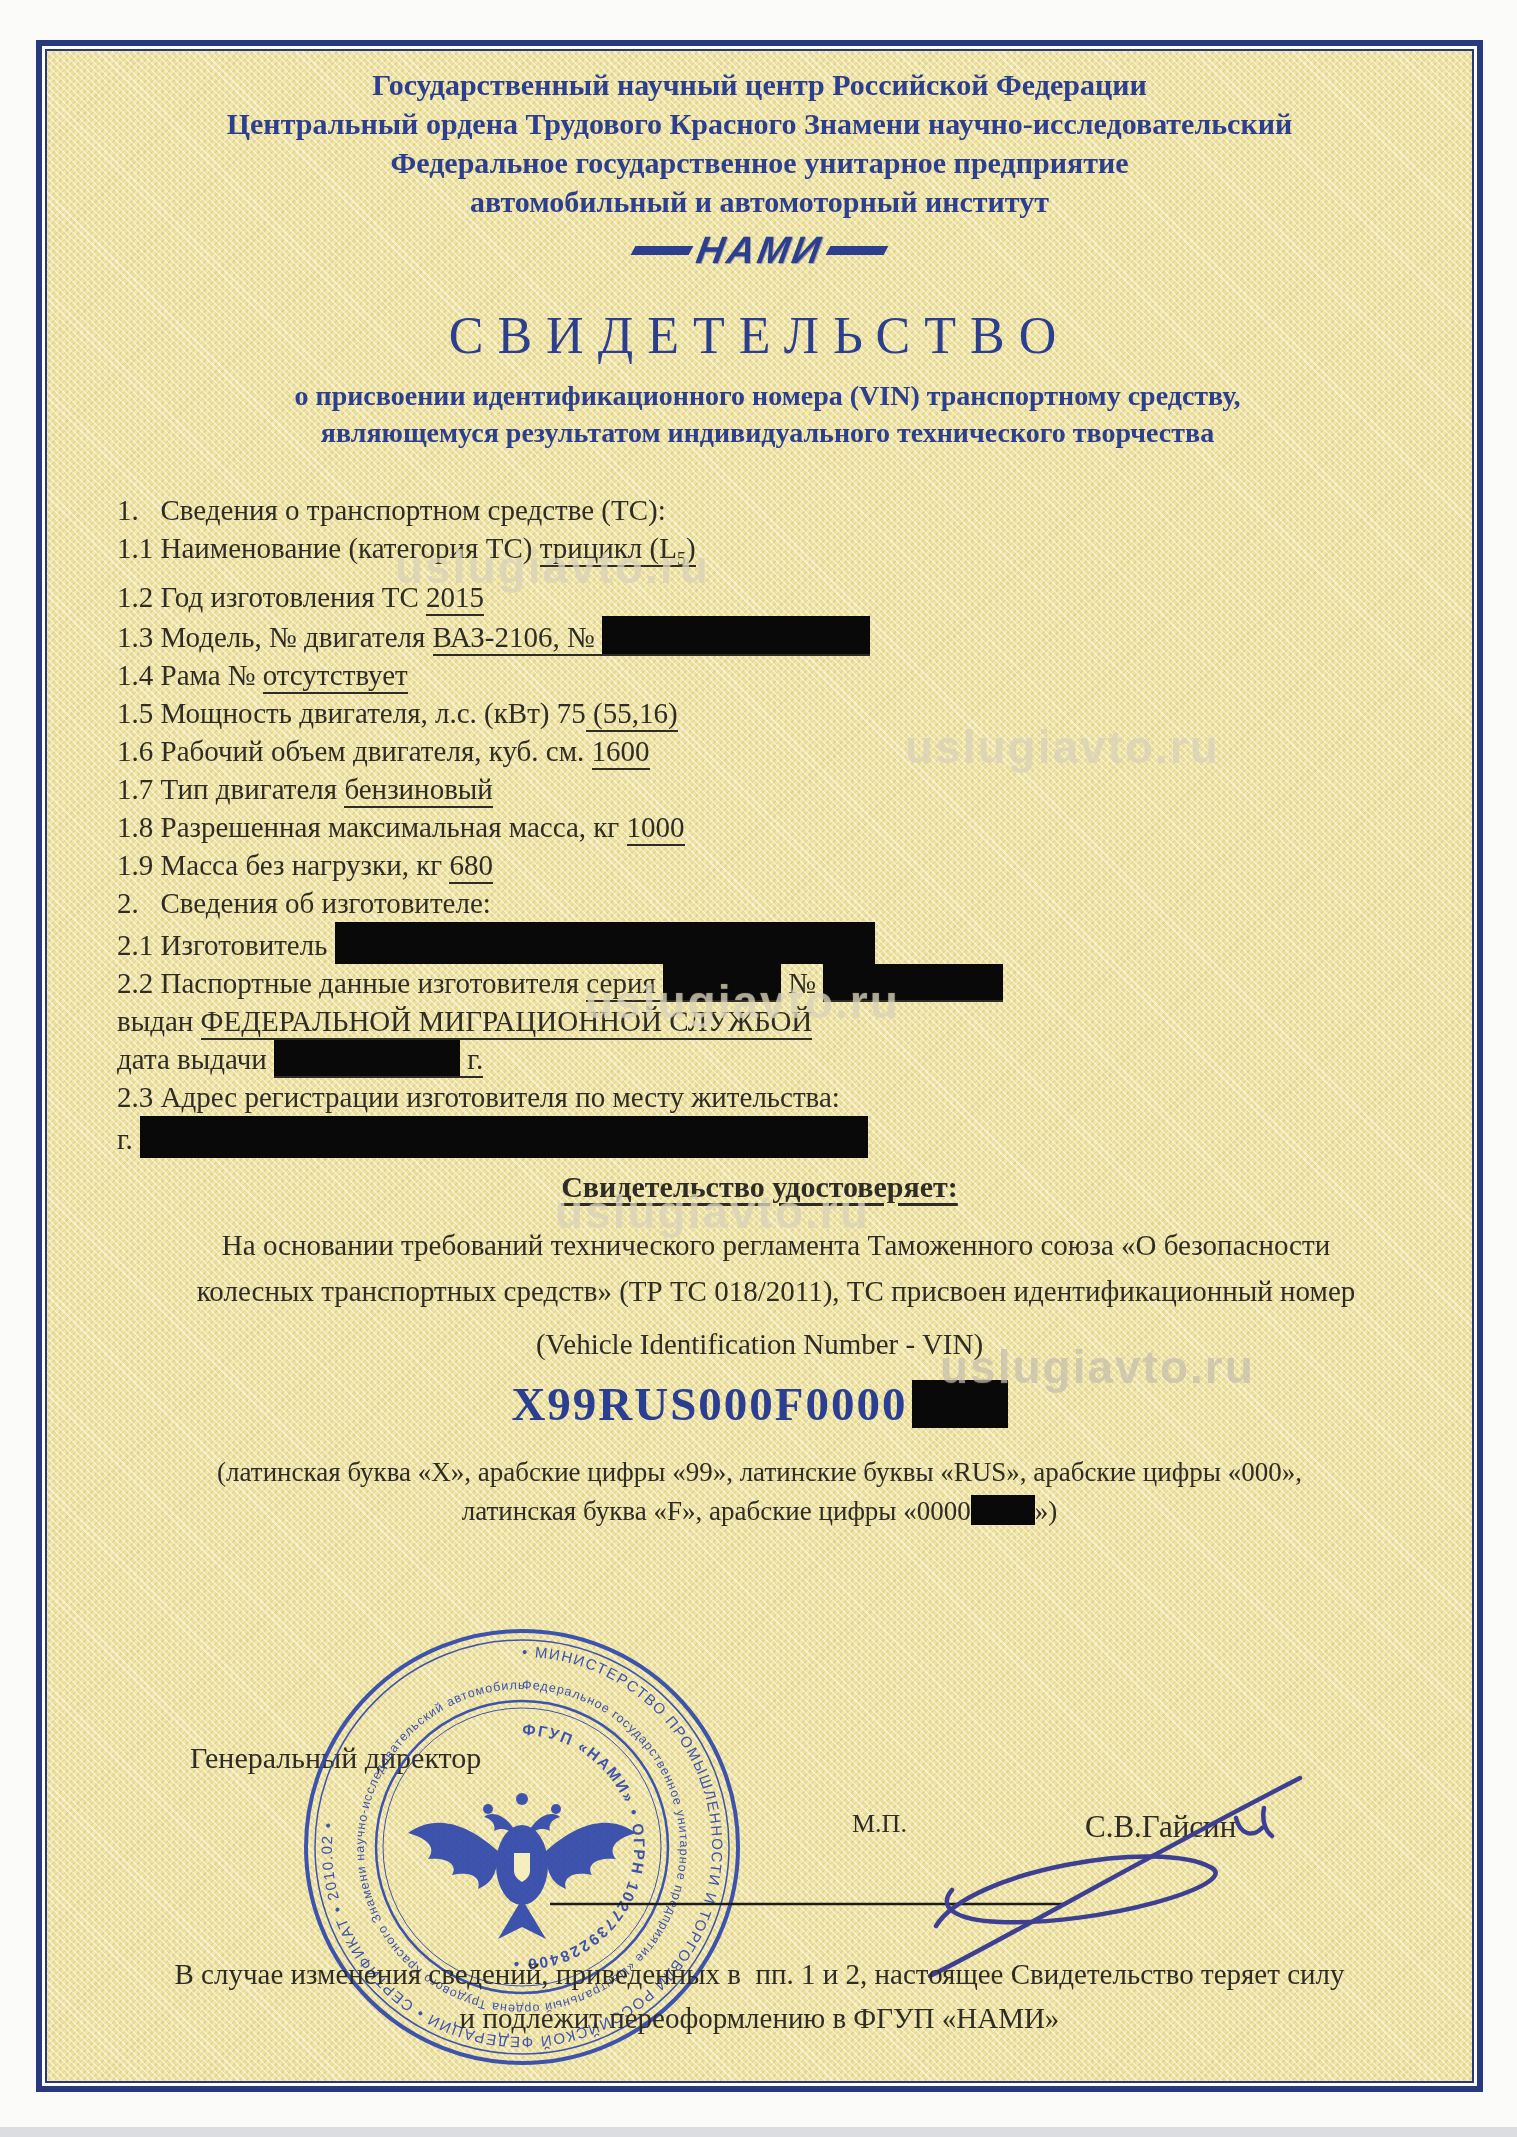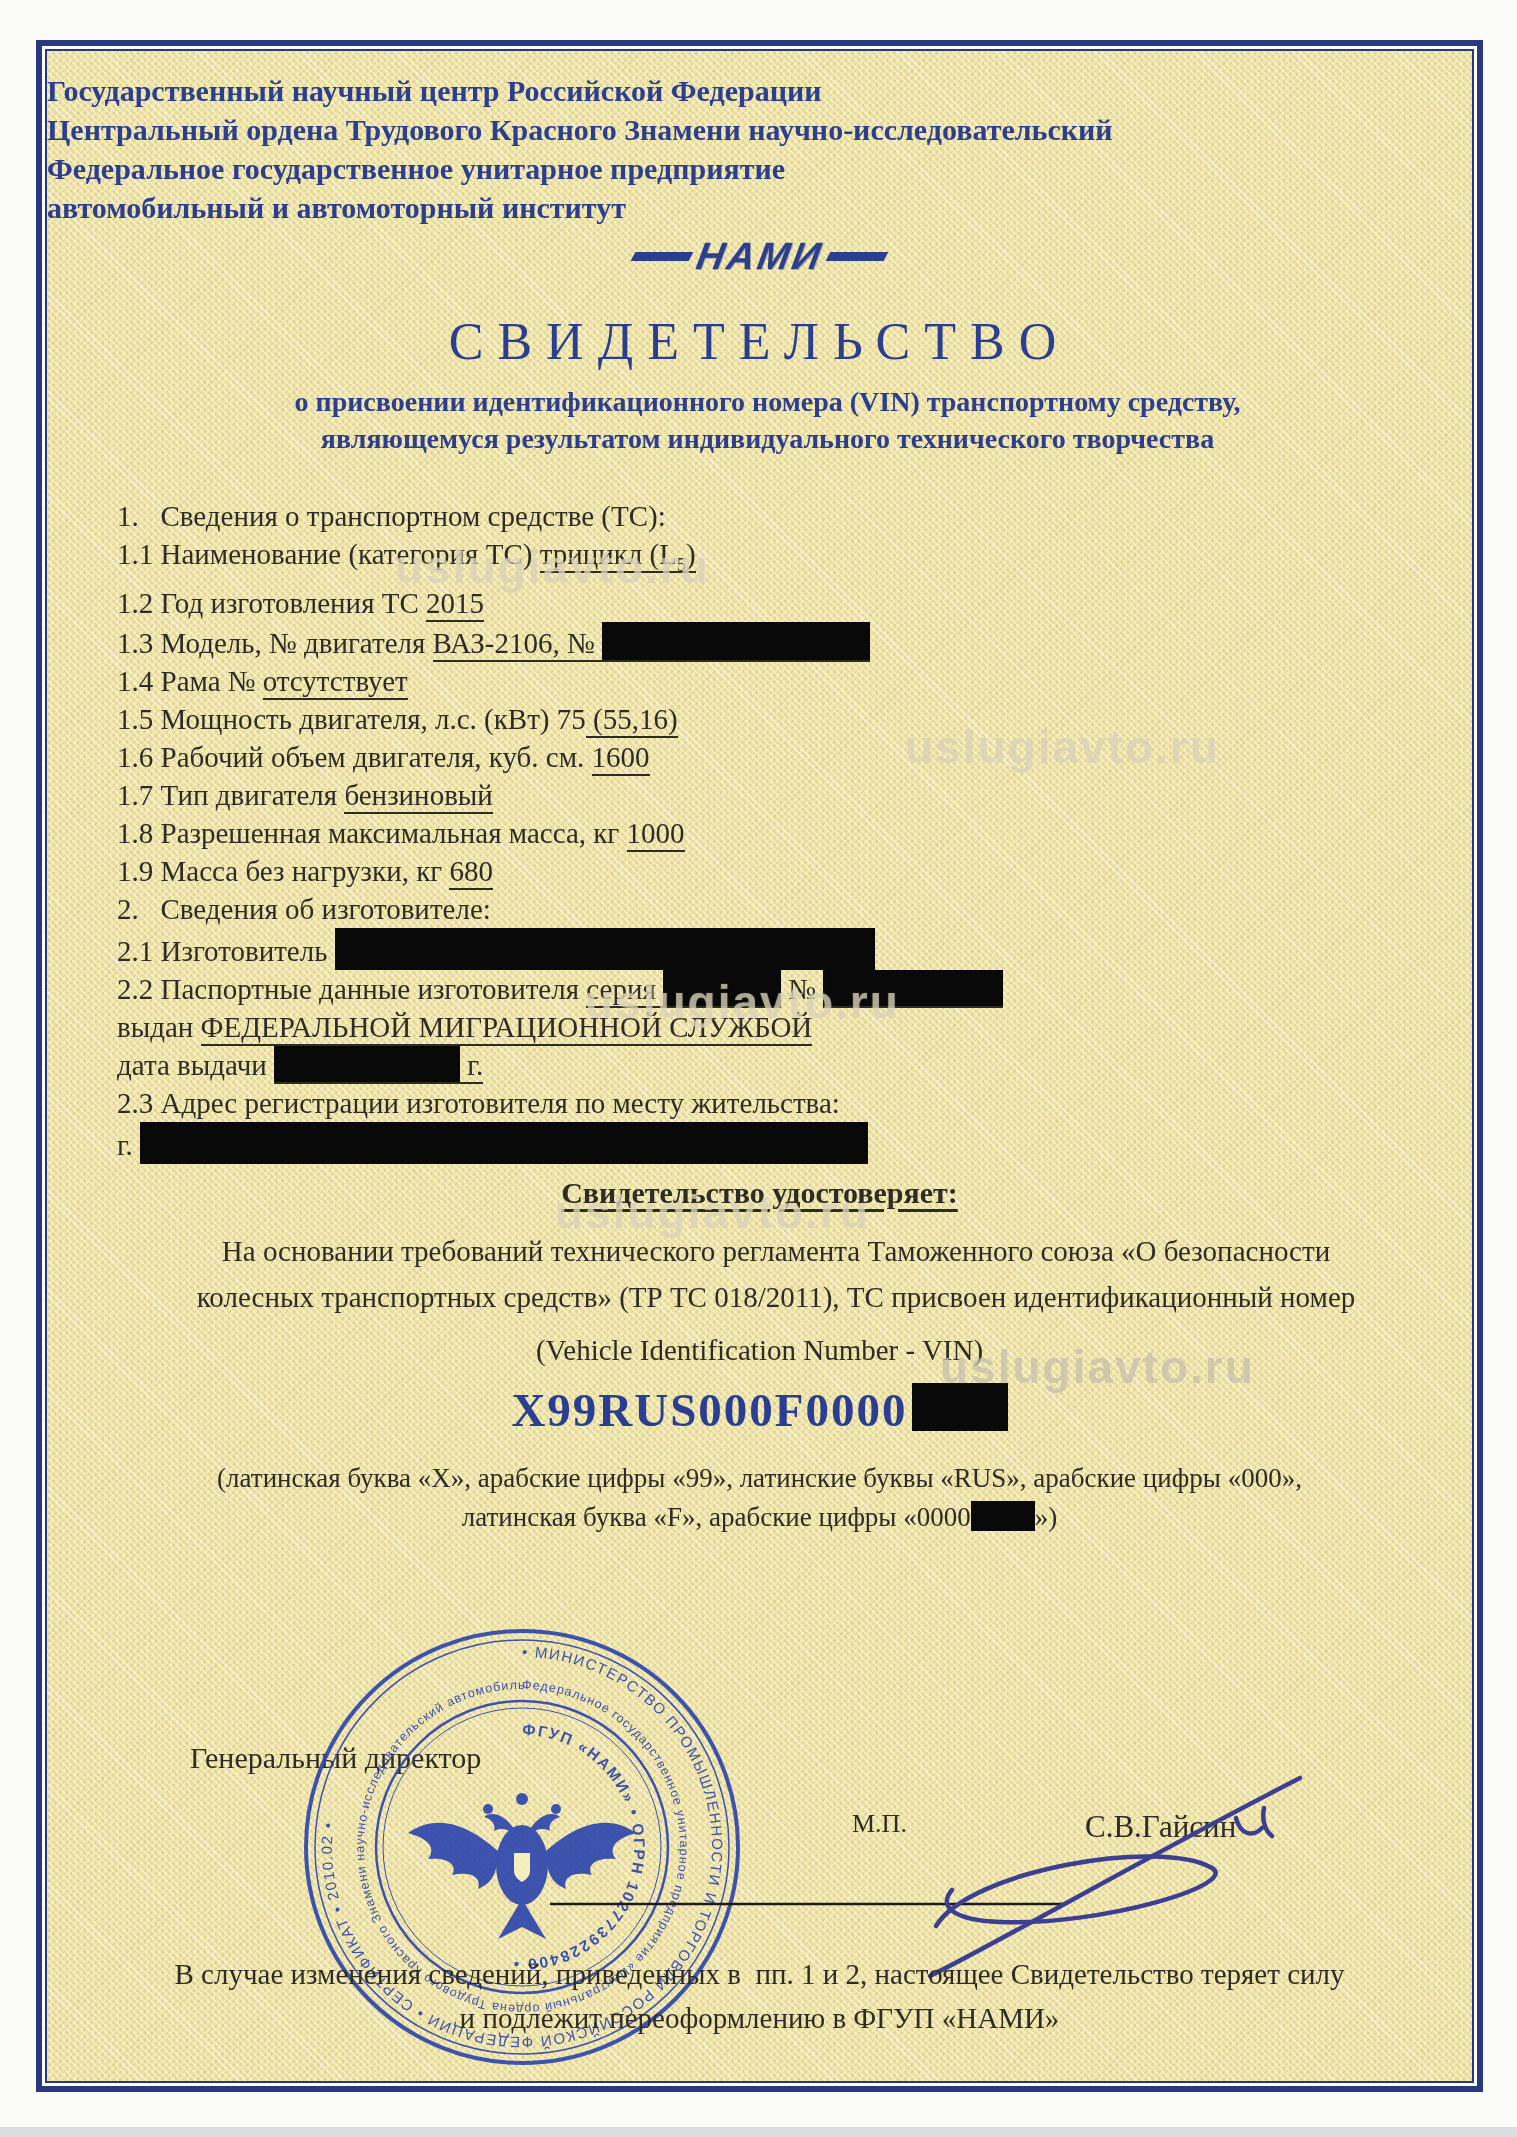--- a/index.html
+++ b/index.html
@@ -22,21 +22,21 @@
     position:relative;width:100%;height:100%;box-sizing:border-box;
     border:2px solid #28397f;
     background-color:#f1e7aa;
     background-image:
       repeating-linear-gradient(45deg, rgba(255,255,255,.50) 0 1.5px, rgba(255,255,255,0) 1.5px 5px),
       repeating-linear-gradient(135deg, rgba(170,145,55,.16) 0 1.5px, rgba(0,0,0,0) 1.5px 5px),
       repeating-linear-gradient(90deg, rgba(224,206,130,.30) 0 3px, rgba(0,0,0,0) 3px 6px);
     overflow:hidden;
   }
   .hdr{
-    margin-top:20px;text-align:left;color:#2c3e8e;font-weight:bold;
+    margin-top:14px;text-align:center;color:#2c3e8e;font-weight:bold;
     font-size:30px;line-height:39px;
   }
   .logo-row{
     margin-top:8px;display:flex;align-items:center;justify-content:center;gap:6px;
     color:#2c3e8e;
   }
   .logo-dash{width:58px;height:9px;background:#2c3e8e;transform:skewX(-28deg);}
   .logo-text{
     font-family:"Liberation Sans","DejaVu Sans",sans-serif;
     font-style:italic;font-weight:900;font-size:38px;letter-spacing:3px;
@@ -58,21 +58,21 @@
   .u{border-bottom:2px solid #2e2c24;padding-bottom:1px;}
   .rbox{display:inline-block;background:#090909;vertical-align:-7px;}
   .center-block{text-align:center;color:#2e2c24;border-radius:19px;}
   .certify-heading{
     margin-top:12px;font-weight:bold;font-size:30px;
     text-decoration:underline;text-decoration-thickness:2.5px;text-underline-offset:6px;
   }
   .para{margin-top:18px;font-size:29px;line-height:46px;padding-left:33px;}
   .vin-caption{margin-top:14px;font-size:29px;}
   .vin-row{
-    margin-top:16px;display:flex;justify-content:center;align-items:flex-start;gap:2px;
+    margin-top:16px;display:flex;justify-content:center;align-items:center;gap:2px;
     color:#2b3f92;font-weight:bold;font-size:47px;letter-spacing:2px;
   }
   .vin-redact{display:inline-block;background:#090909;width:96px;height:48px;margin-left:2px;}
   .expl{margin-top:22px;font-size:27px;line-height:39px;}
   .expl .rbox{height:30px;vertical-align:-5px;}
   .abs{position:absolute;}
   .role-label{left:143px;top:1690px;font-size:30px;color:#2e2c24;}
   .mp-label{left:805px;top:1758px;font-size:26px;color:#2e2c24;}
   .name-label{left:1038px;top:1758px;font-size:31px;color:#2e2c24;}
   .footer-block{

